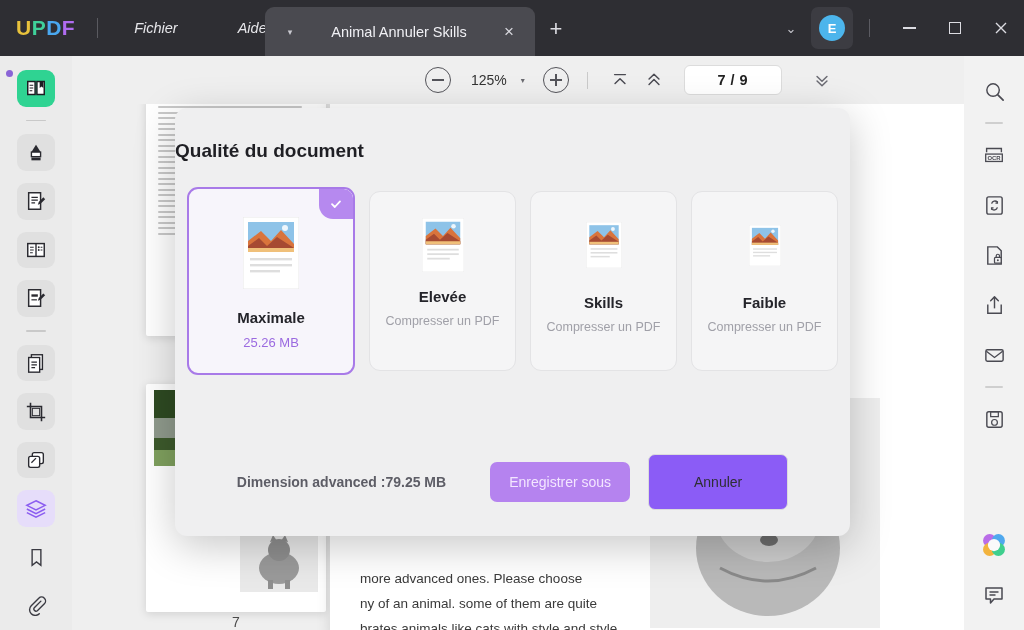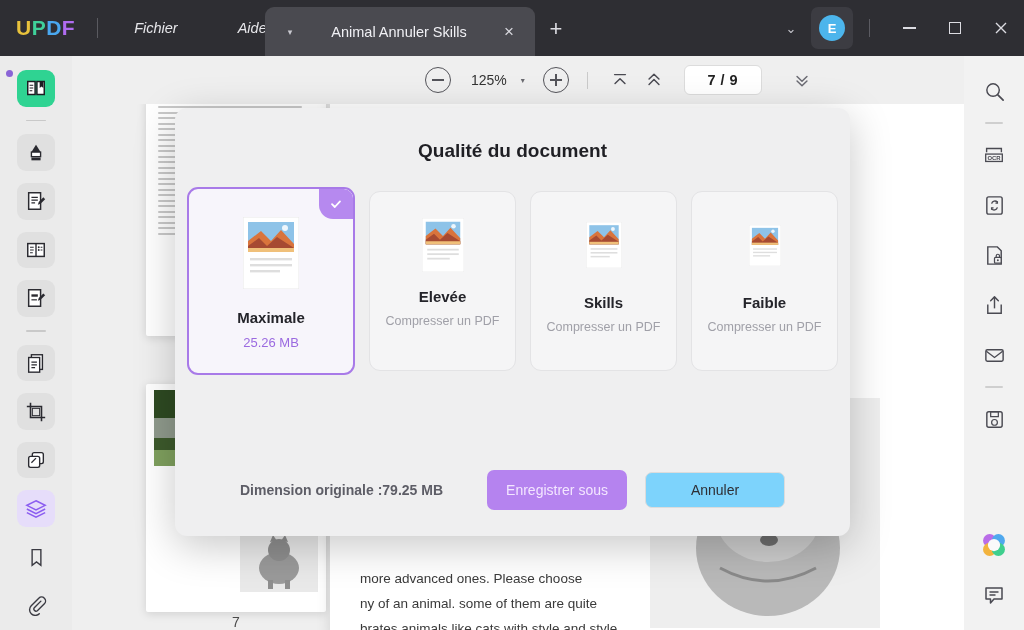--- a/index.html
+++ b/index.html
@@ -90,21 +90,21 @@
     width:26px; height:26px; border:1.7px solid #54545a; border-radius:50%;
     display:flex; align-items:center; justify-content:center; cursor:default; position:relative;
   }
   .circ-btn::before { content:""; position:absolute; width:12px; height:1.7px; background:#54545a; }
   .circ-btn.plus::after { content:""; position:absolute; width:1.7px; height:12px; background:#54545a; }
   .zoom-val { font-size:14px; color:#333; margin-left:14px; }
   .zoom-caret { font-size:8px; color:#6a6a70; margin:0 12px 0 8px; }
   .tsep { width:1px; height:17px; background:#cacaca; margin:0 12px; }
   .ibtn { width:28px; height:28px; display:flex; align-items:center; justify-content:center; cursor:default; }
   .pagebox {
-    width:78px; height:30px; background:#fff; border:1px solid #dcdcdc; border-radius:6px;
+    width:98px; height:30px; background:#fff; border:1px solid #dcdcdc; border-radius:6px;
     display:flex; align-items:center; justify-content:center; font-size:14.5px; color:#222;
     font-weight:600; margin-left:10px; letter-spacing:.5px;
   }
 
   
   .docarea { position:absolute; left:72px; top:48px; width:892px; height:526px; overflow:hidden; }
 
   .thumbpane { position:absolute; left:0; top:0; width:260px; height:526px; }
   .thumb-page {
     position:absolute; background:#fff; box-shadow:0 2px 10px rgba(0,0,0,.13); border-radius:2px; overflow:hidden;
@@ -126,21 +126,21 @@
   .mp-text { position:absolute; left:30px; top:34px; width:420px; }
   .mp-line { font-size:13.5px; color:#3a3a3a; line-height:25px; white-space:nowrap; }
   .mp-img { position:absolute; left:320px; top:300px; width:230px; height:230px; }
 
   
   .scrim { position:absolute; left:0; top:0; width:1024px; height:630px; }
   .modal {
     position:absolute; left:175px; top:108px; width:675px; height:428px;
     background:#efeff0; border-radius:12px; box-shadow:0 10px 42px rgba(0,0,0,.22);
   }
-  .m-title { text-align:center; margin-top:32px; font-size:19px; font-weight:bold; color:#1f1f24; }
+  .m-title { text-align:left; margin-top:32px; font-size:19px; font-weight:bold; color:#1f1f24; }
   .m-sub { text-align:center; margin-top:16px; font-size:13.5px; color:#7c7c84; }
 
   .cards { display:flex; justify-content:center; gap:14px; margin-top:29px; }
   .card {
     width:147px; height:180px; border-radius:11px; background:#f5f5f6;
     border:1.5px solid #e3e3e5; position:relative;
     display:flex; flex-direction:column; align-items:center; cursor:default; overflow:hidden;
   }
   .card.tall { width:168px; height:188px; background:#f7f5fb; border:2px solid #a87ae8; margin-top:-4px; }
   .badge {
@@ -152,21 +152,21 @@
   .card-sub.hl { color:#9b6ae0; font-size:13px; }
 
   .m-foot { position:absolute; left:0; bottom:26px; width:675px;
             display:flex; align-items:center; justify-content:center; gap:18px; }
   .orig-size { font-size:14px; font-weight:bold; color:#5d5d66; margin-right:26px; }
   .btn-primary {
     width:140px; height:40px; background:#b583ef; color:#f3e6ff; border:none; border-radius:7px;
     font-size:14px; font-family:"Liberation Sans", sans-serif; cursor:default;
   }
   .btn-secondary {
-    width:140px; height:36px; background:#7dd3fc; color:#2e2e34; border:1px solid #dcdcdc;
+    width:140px; height:56px; background:#8b5cf6; color:#2e2e34; border:1px solid #dcdcdc;
     border-radius:7px; font-size:14px; font-family:"Liberation Sans", sans-serif; cursor:default;
   }
 </style>
 </head>
 <body>
 
 <div class="app">
 
   <div class="titlebar">
     <div class="logo">
@@ -578,19 +578,19 @@
               <rect x="7" y="47" width="42" height="2.4" fill="#dedede"></rect>
               <rect x="7" y="53" width="30" height="2.4" fill="#dedede"></rect>
             </svg>
           </div>
           <div class="card-label" style="margin-top:24px">Faible</div>
           <div class="card-sub">Compresser un PDF</div>
         </div>
       </div>
 
       <div class="m-foot">
-        <div class="orig-size">Dimension originale :79.25 MB</div>
+        <div class="orig-size">Dimension advanced :79.25 MB</div>
         <button class="btn-primary">Enregistrer sous</button>
         <button class="btn-secondary">Annuler</button>
       </div>
     </div>
   </div>
 </div>
 
 </body></html>

